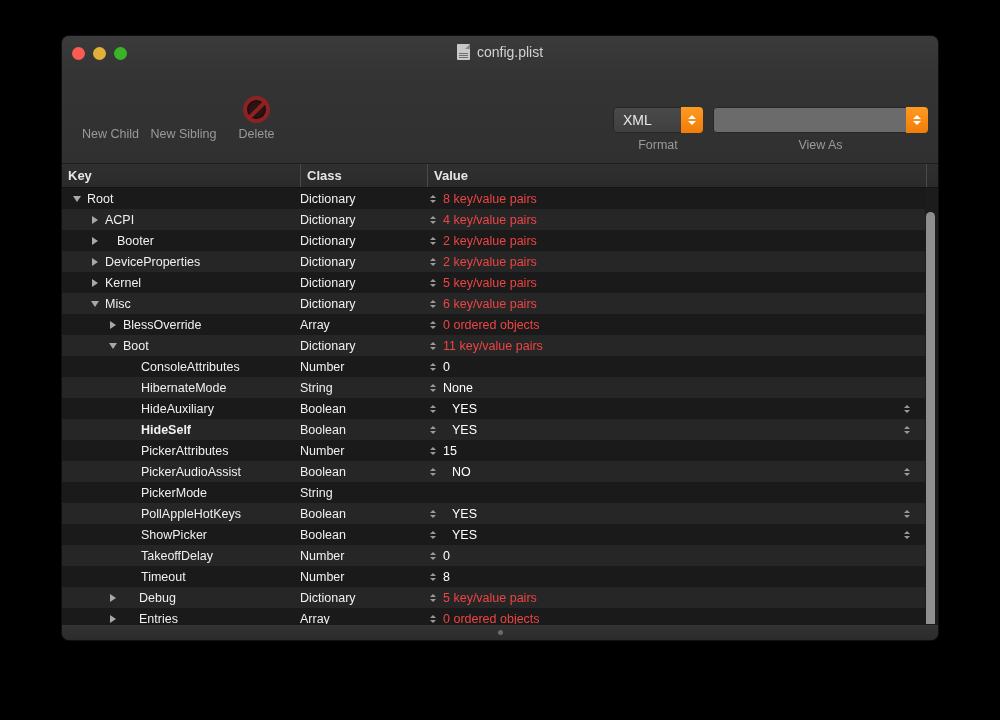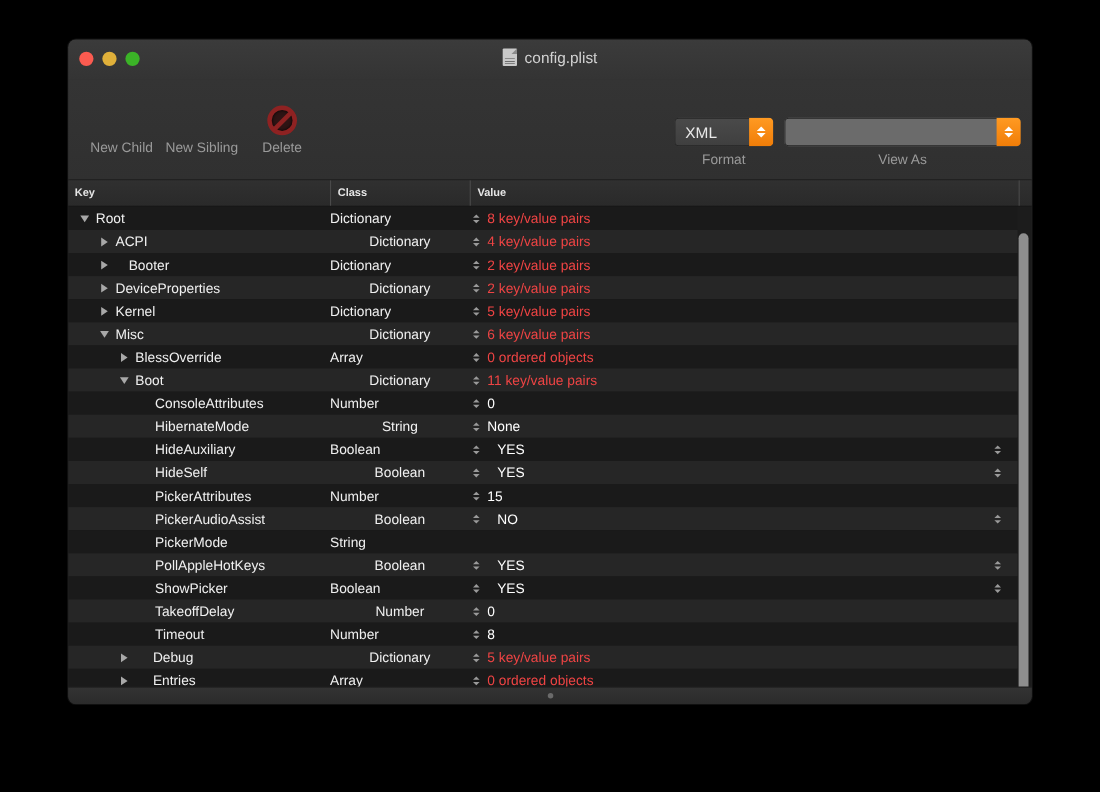--- a/index.html
+++ b/index.html
@@ -129,39 +129,39 @@
   #popup-viewas { width: 215px; background: #6b6b6b; box-shadow: inset 0 0 0 1px #262626; }
   .popup-caption { margin-top: 5px; font-size: 12.5px; color: #9a9a9a; }
 
   
   #colheader {
     height: 24px; flex: 0 0 24px;
     background: linear-gradient(#303030, #2a2a2a);
     border-bottom: 1px solid #141414;
     display: flex; align-items: center;
     position: relative;
-    font-size: 10px; font-weight: bold; color: #e6e6e6;
+    font-size: 13px; font-weight: bold; color: #e6e6e6;
   }
   .colh { height: 100%; display: flex; align-items: center; padding-left: 6px; }
   .colh + .colh { border-left: 1px solid #4a4a4a; }
   #colh-key   { width: 238px; }
   #colh-class { width: 127px; text-align: center; }
   #colh-value { flex: 1; }
   #colh-end   { width: 12px; border-left: 1px solid #4a4a4a; }
 
   
   #bodywrap { flex: 1; position: relative; overflow: hidden; background: #1c1c1c; }
   #tree { position: absolute; left: 0; top: 0; right: 13px; }
   .row {
     height: 21px; display: flex; align-items: center;
     position: relative; font-size: 12.5px;
     cursor: default;
   }
   .row.odd  { background: #1a1a1a; }
-  .row.even { background: #262626; text-align: center; }
+  .row.even { background: #262626; }
   .cell-key { width: 238px; display: flex; align-items: center; color: #f0f0f0; overflow: hidden; white-space: nowrap; }
   .tri {
     width: 13px; flex: 0 0 13px;
     display: flex; align-items: center; justify-content: center;
   }
   .tri i {
     display: block; width: 0; height: 0;
     border-top: 4.5px solid transparent; border-bottom: 4.5px solid transparent;
     border-left: 6px solid #a8a8a8;
   }
@@ -468,21 +468,21 @@
             <span class="bool-stepper">
               <span class="chev-g-up"></span>
               <span class="chev-g-dn"></span>
             </span>
           </div>
         </div>
         <div class="row even">
           <div class="cell-key">
             <span style="flex: 0 0 62px;"></span>
             <span class="tri"></span>
-            <span style="margin-left: 4px;">HideSelf</span>
+            <span style="margin-left: 4px; font-weight: bold;">HideSelf</span>
           </div>
           <div class="cell-class">Boolean</div>
           <div class="cell-value">
             <span class="stepper-gray">
               <span class="chev-g-up"></span>
               <span class="chev-g-dn"></span>
             </span>
             <span class="vtext bool">YES</span>
             <span class="bool-stepper">
               <span class="chev-g-up"></span>

